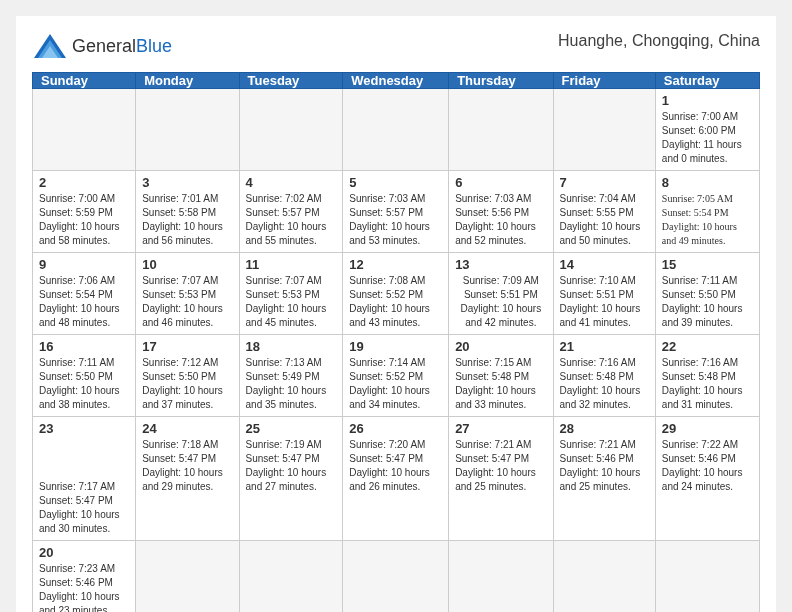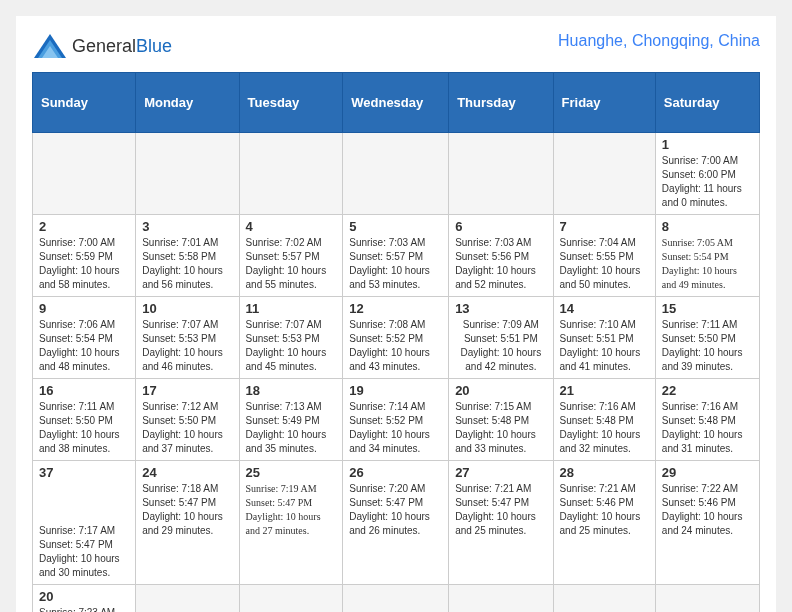--- a/index.html
+++ b/index.html
@@ -41,32 +41,32 @@
     .title-block {
       text-align: right;
     }
     .month-title {
       font-size: 32px;
       font-weight: bold;
       color: #333;
     }
     .location {
       font-size: 16px;
-      color: #3b82f6;
+      color: #404040;
     }
     .calendar {
       width: 100%;
       border-collapse: collapse;
       border: 1px solid #ccc;
     }
     .calendar th {
       background: #2a6db5;
       color: white;
       text-align: left;
-      padding: 22px 8px;
+      padding: 0 8px;
       font-size: 13px;
       border: 1px solid #1a5aa0;
     }
     .calendar td {
       vertical-align: top;
       border: 1px solid #ccc;
       padding: 4px 6px;
       font-size: 10.5px;
       color: #333;
       width: 108px;
@@ -263,34 +263,34 @@
           </td>
           <td>
             <span class="day-number">22</span>
             <div class="day-info" style="white-space: pre-line;">Sunrise: 7:16 AM
 Sunset: 5:48 PM
 Daylight: 10 hours and 31 minutes.</div>
           </td>
         </tr>
         <tr>
           <td>
-            <span class="day-number">37</span>
+            <span class="day-number">23</span>
             <div class="day-info" style="white-space: pre-line; margin-top: 44px;">Sunrise: 7:17 AM
 Sunset: 5:47 PM
 Daylight: 10 hours and 30 minutes.</div>
           </td>
           <td>
             <span class="day-number">24</span>
             <div class="day-info" style="white-space: pre-line;">Sunrise: 7:18 AM
 Sunset: 5:47 PM
 Daylight: 10 hours and 29 minutes.</div>
           </td>
           <td>
             <span class="day-number">25</span>
-            <div class="day-info" style="white-space: pre-line; font-family: Liberation Serif, serif;">Sunrise: 7:19 AM
+            <div class="day-info" style="white-space: pre-line;">Sunrise: 7:19 AM
 Sunset: 5:47 PM
 Daylight: 10 hours and 27 minutes.</div>
           </td>
           <td>
             <span class="day-number">26</span>
             <div class="day-info" style="white-space: pre-line;">Sunrise: 7:20 AM
 Sunset: 5:47 PM
 Daylight: 10 hours and 26 minutes.</div>
           </td>
           <td>

